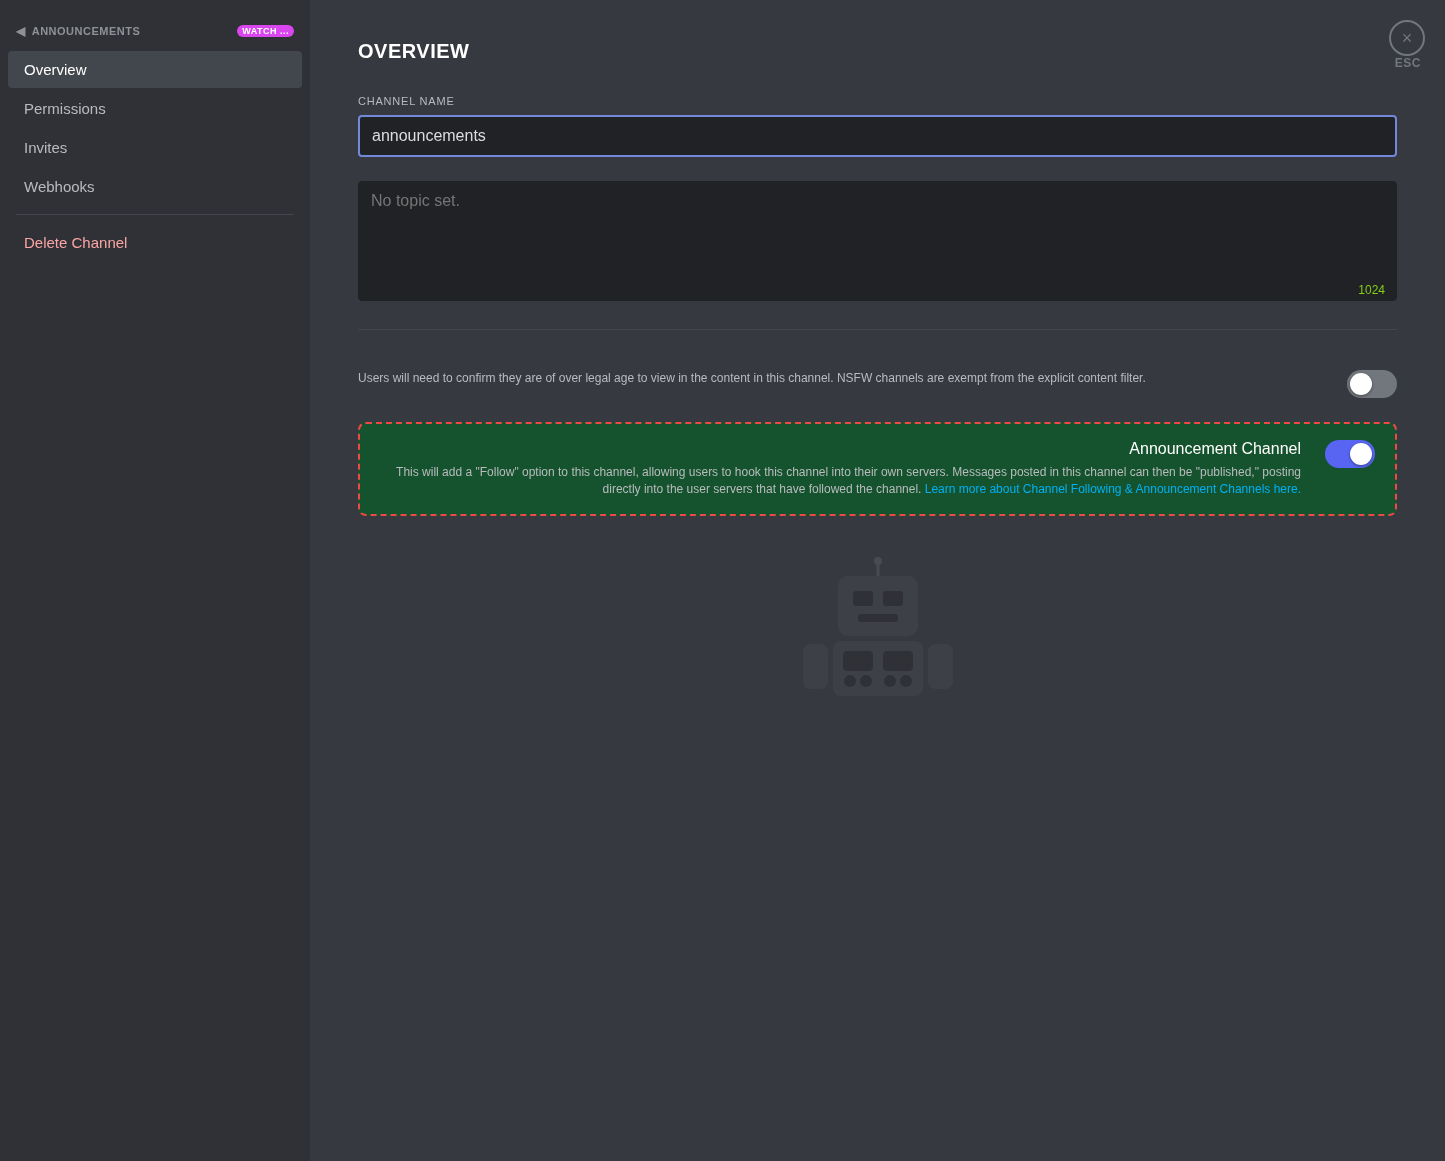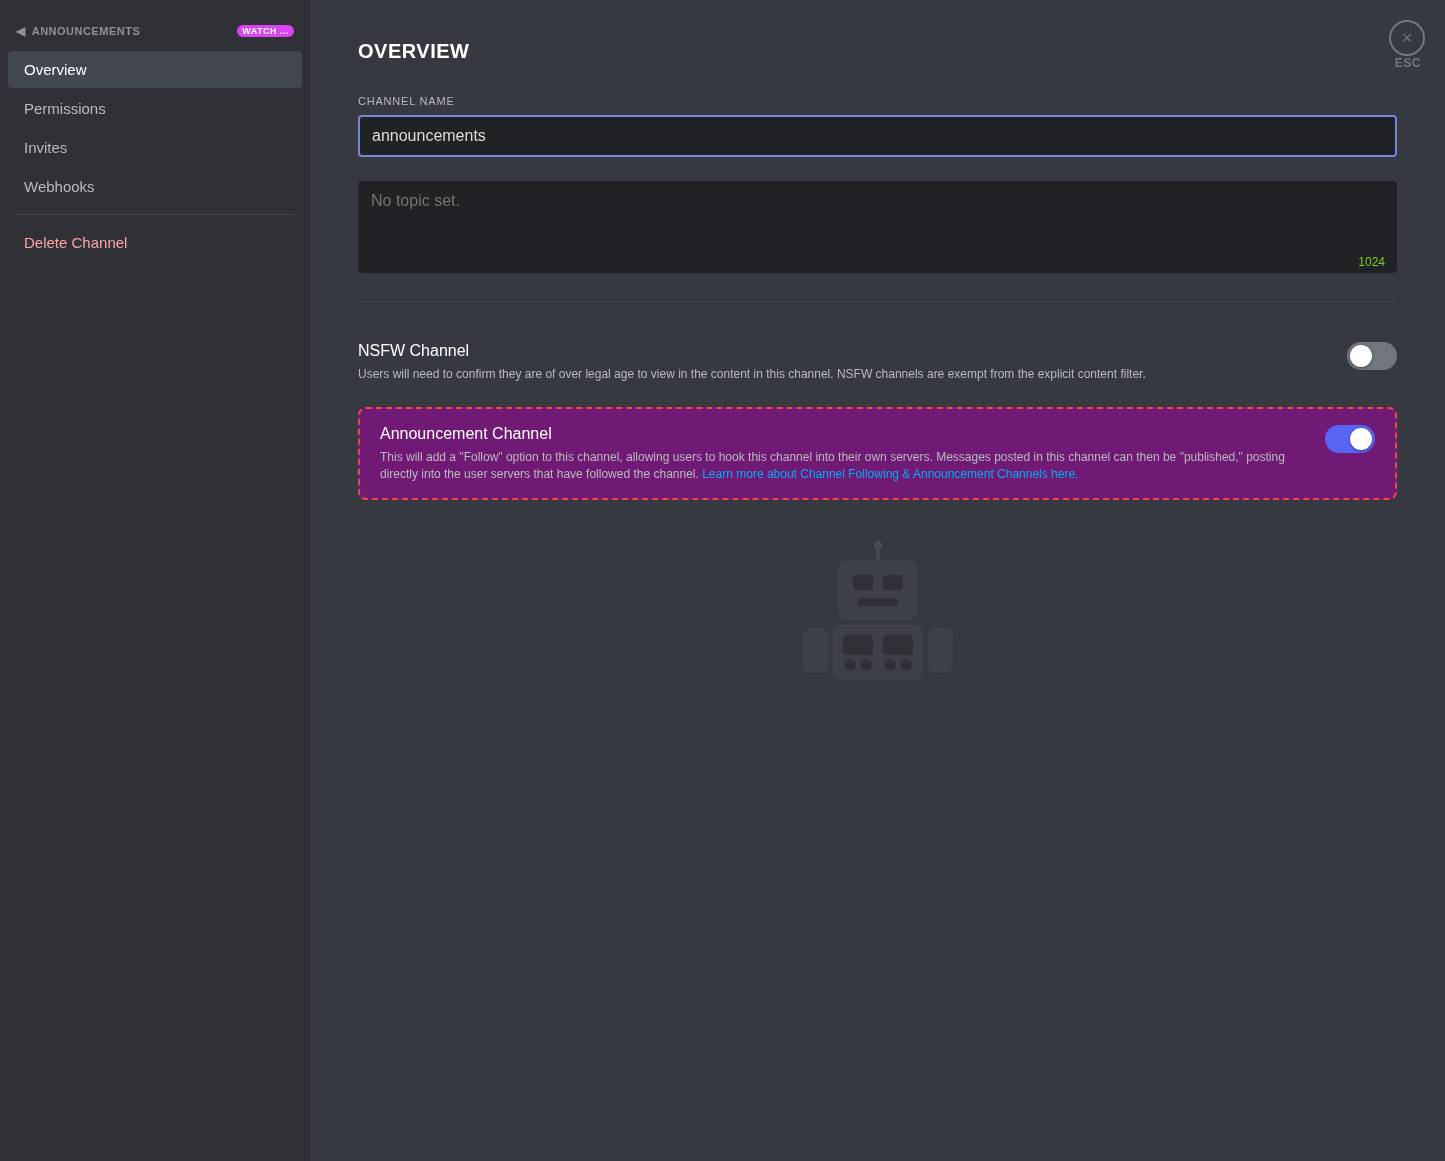--- a/index.html
+++ b/index.html
@@ -129,21 +129,21 @@
     .textarea-input {
       width: 100%;
       background-color: #202225;
       border: 1px solid #202225;
       border-radius: 4px;
       padding: 10px 12px;
       color: #72767d;
       font-size: 16px;
       outline: none;
       resize: none;
-      height: 92px;
+      height: 120px;
       font-family: inherit;
     }
 
     .textarea-counter {
       position: absolute;
       bottom: 8px;
       right: 12px;
       font-size: 12px;
       color: #84cc16;
     }
@@ -226,22 +226,23 @@
 
     .toggle-knob.on {
       left: 25px;
     }
 
     
     .announcement-box {
       border: 2px dashed #f04747;
       border-radius: 8px;
       padding: 16px 20px;
-      background-color: #701a75;
+      background-color: #14532d;
       margin-top: 8px;
+      text-align: right;
     }
 
     
     .close-button {
       position: absolute;
       top: 20px;
       right: 20px;
       width: 36px;
       height: 36px;
       border-radius: 50%;
@@ -327,21 +328,20 @@
   <div class="textarea-wrapper">
     <textarea class="textarea-input" placeholder="No topic set." style=""></textarea>
     <span class="textarea-counter">1024</span>
   </div>
 
   <div class="divider"></div>
 
   
   <div class="toggle-row">
     <div class="toggle-row-content">
-      <div class="toggle-row-title">NSFW Channel</div>
       <div class="toggle-row-desc">Users will need to confirm they are of over legal age to view in the content in this channel. NSFW channels are exempt from the explicit content filter.</div>
     </div>
     <div class="toggle-switch">
       <div class="toggle-slider off">
         <div class="toggle-knob off"></div>
       </div>
     </div>
   </div>
 
   

